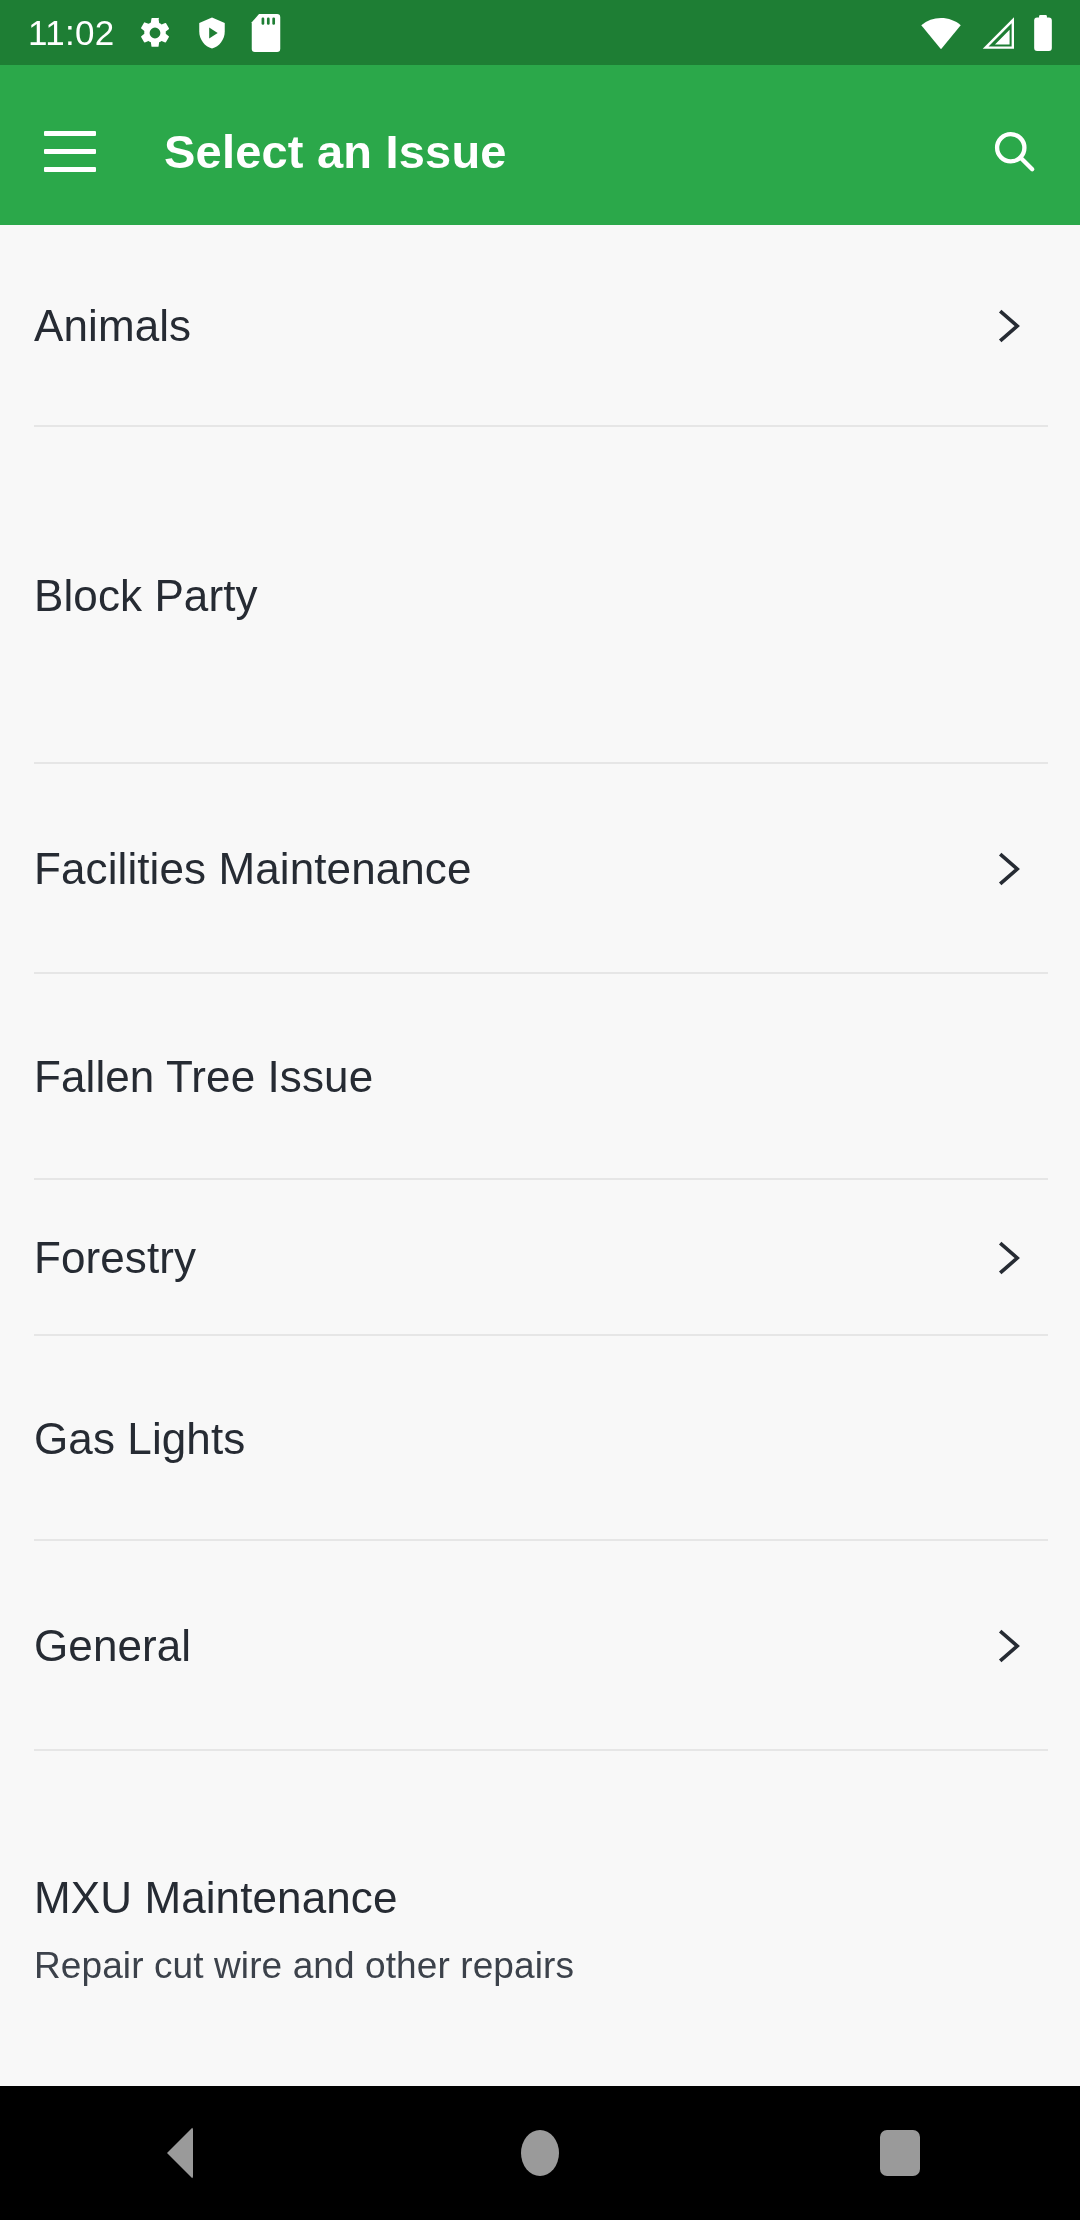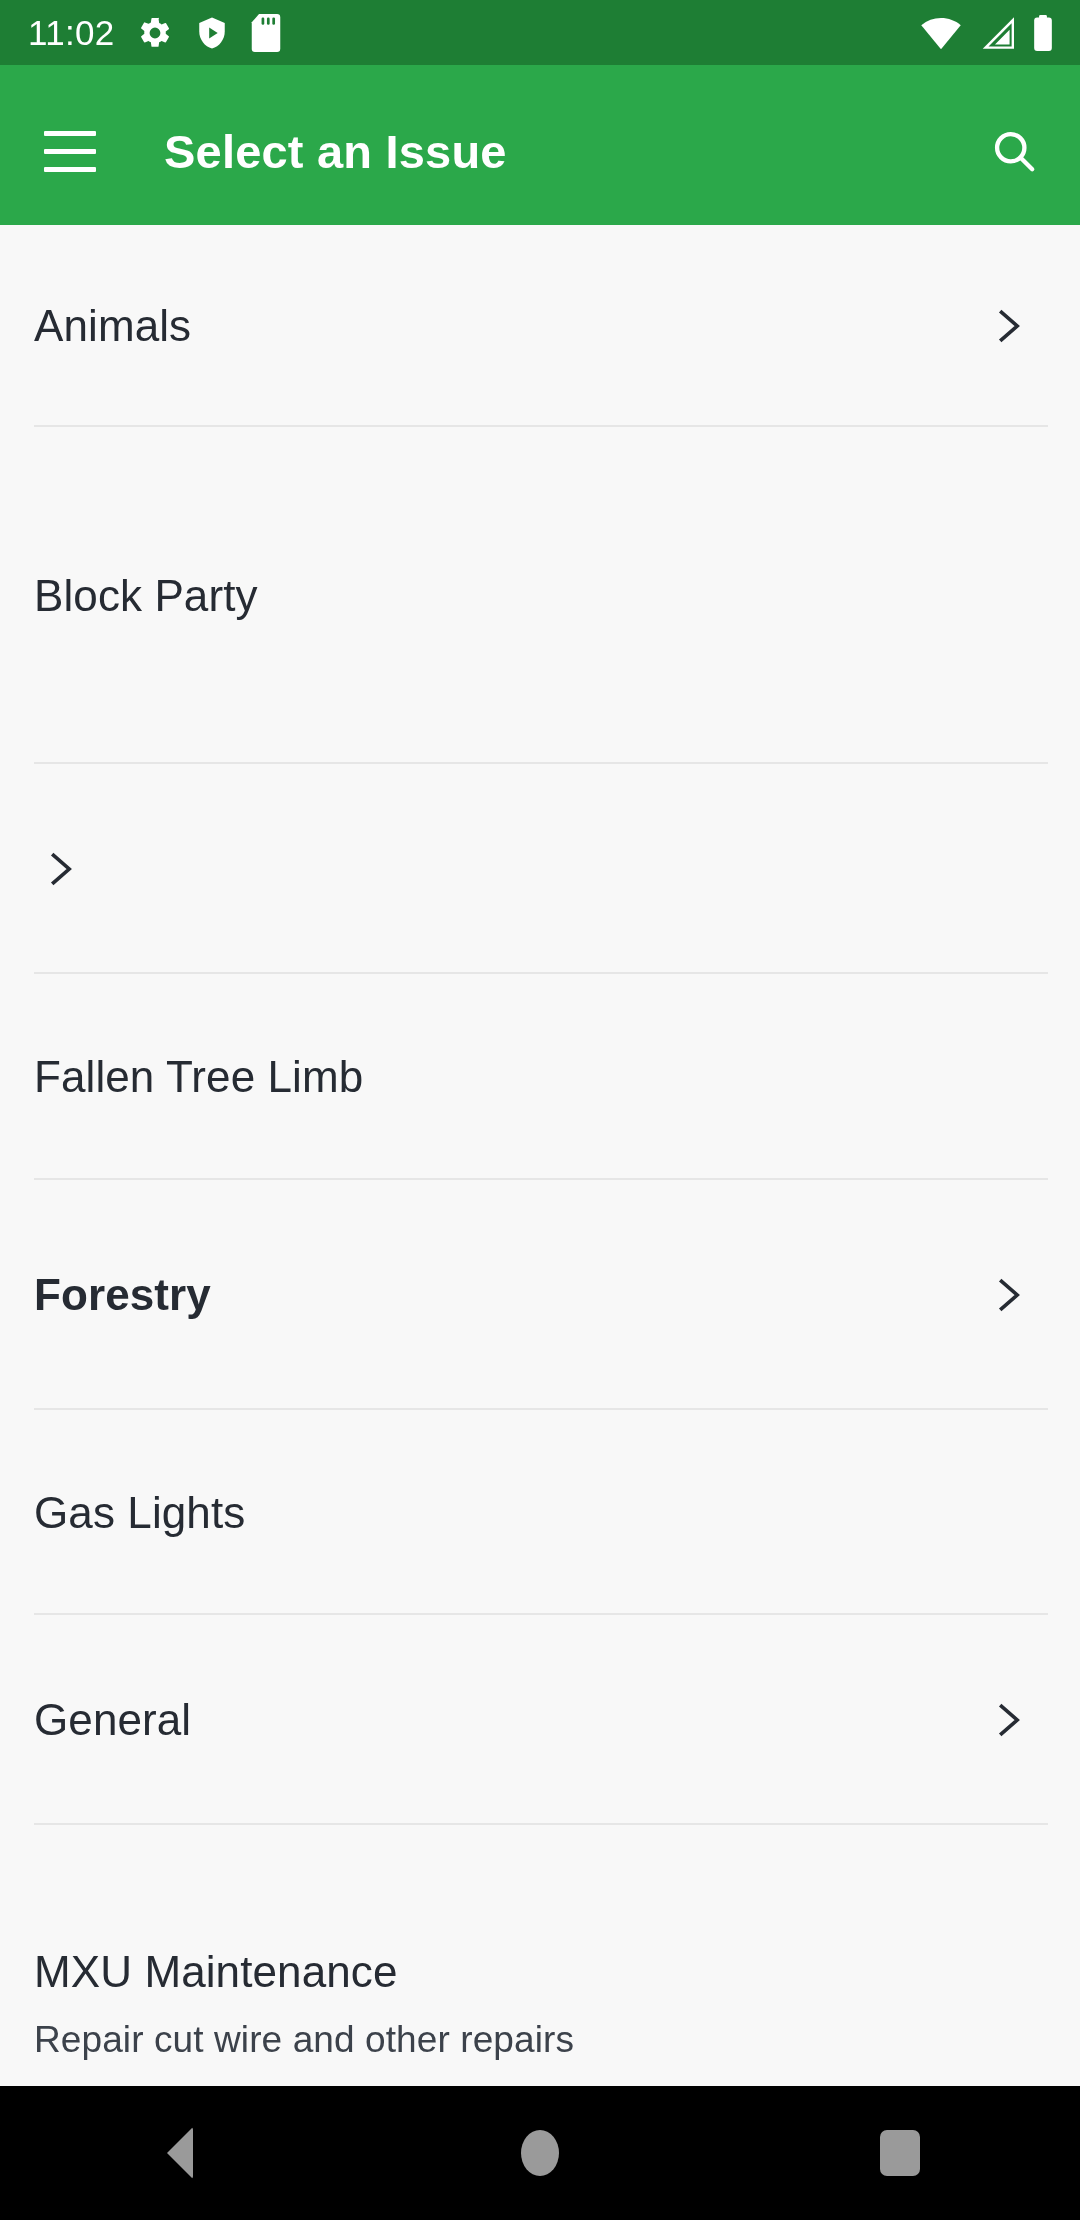--- a/index.html
+++ b/index.html
@@ -263,41 +263,44 @@
       </div>
       <div class="chevron hidden">
         <svg width="44" height="44" viewBox="0 0 24 24" fill="none" stroke="#262B33" stroke-width="2" stroke-linecap="square">
             <polyline points="8.5,4.5 17,12 8.5,19.5"></polyline>
           </svg>
       </div>
       <div class="divider"></div>
     </div>
 
     <div class="list-item" style="height:210px;">
+      <div class="item-text">
+        <div class="item-title">Facilities Maintenance</div>
+      </div>
       <div class="chevron">
         <svg width="44" height="44" viewBox="0 0 24 24" fill="none" stroke="#262B33" stroke-width="2" stroke-linecap="square">
             <polyline points="8.5,4.5 17,12 8.5,19.5"></polyline>
           </svg>
       </div>
       <div class="divider"></div>
     </div>
 
     <div class="list-item" style="height:206px;">
       <div class="item-text">
-        <div class="item-title">Fallen Tree Limb</div>
+        <div class="item-title">Fallen Tree Issue</div>
       </div>
       <div class="chevron hidden">
         <svg width="44" height="44" viewBox="0 0 24 24" fill="none" stroke="#262B33" stroke-width="2" stroke-linecap="square">
             <polyline points="8.5,4.5 17,12 8.5,19.5"></polyline>
           </svg>
       </div>
       <div class="divider"></div>
     </div>
 
-    <div class="list-item" style="height:230px;font-weight:bold;">
+    <div class="list-item" style="height:156px;">
       <div class="item-text">
         <div class="item-title">Forestry</div>
       </div>
       <div class="chevron">
         <svg width="44" height="44" viewBox="0 0 24 24" fill="none" stroke="#262B33" stroke-width="2" stroke-linecap="square">
             <polyline points="8.5,4.5 17,12 8.5,19.5"></polyline>
           </svg>
       </div>
       <div class="divider"></div>
     </div>

